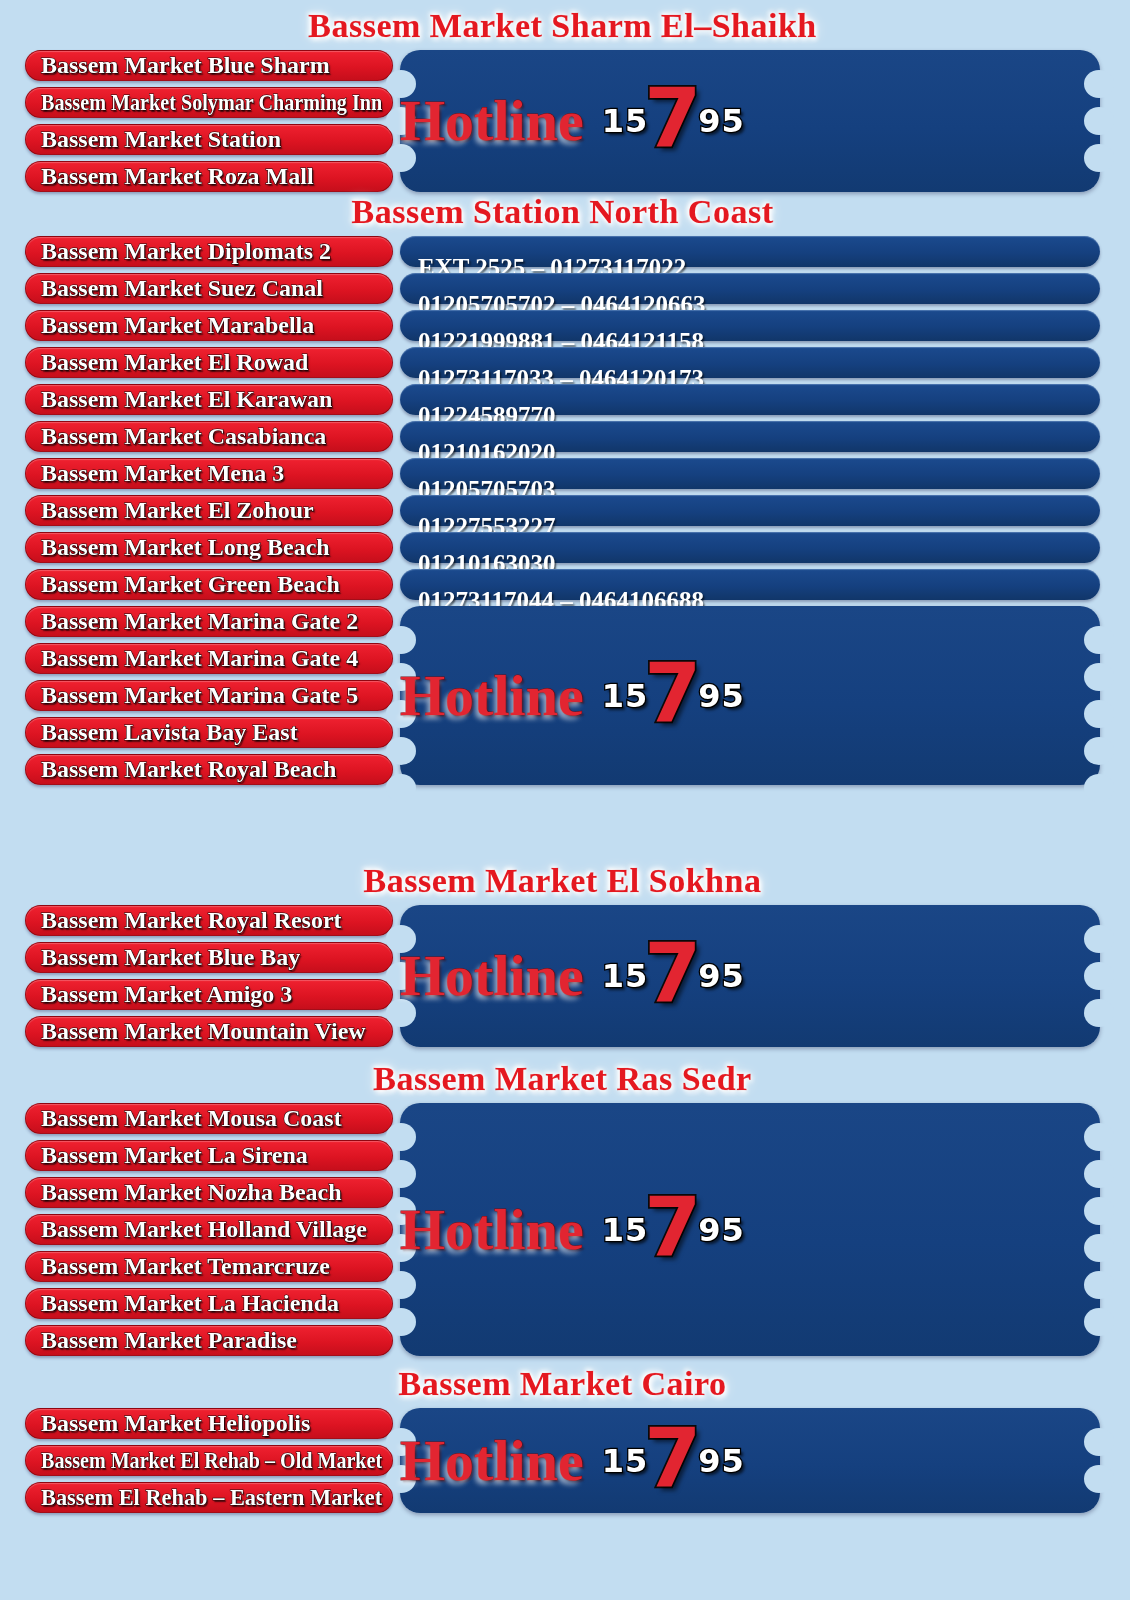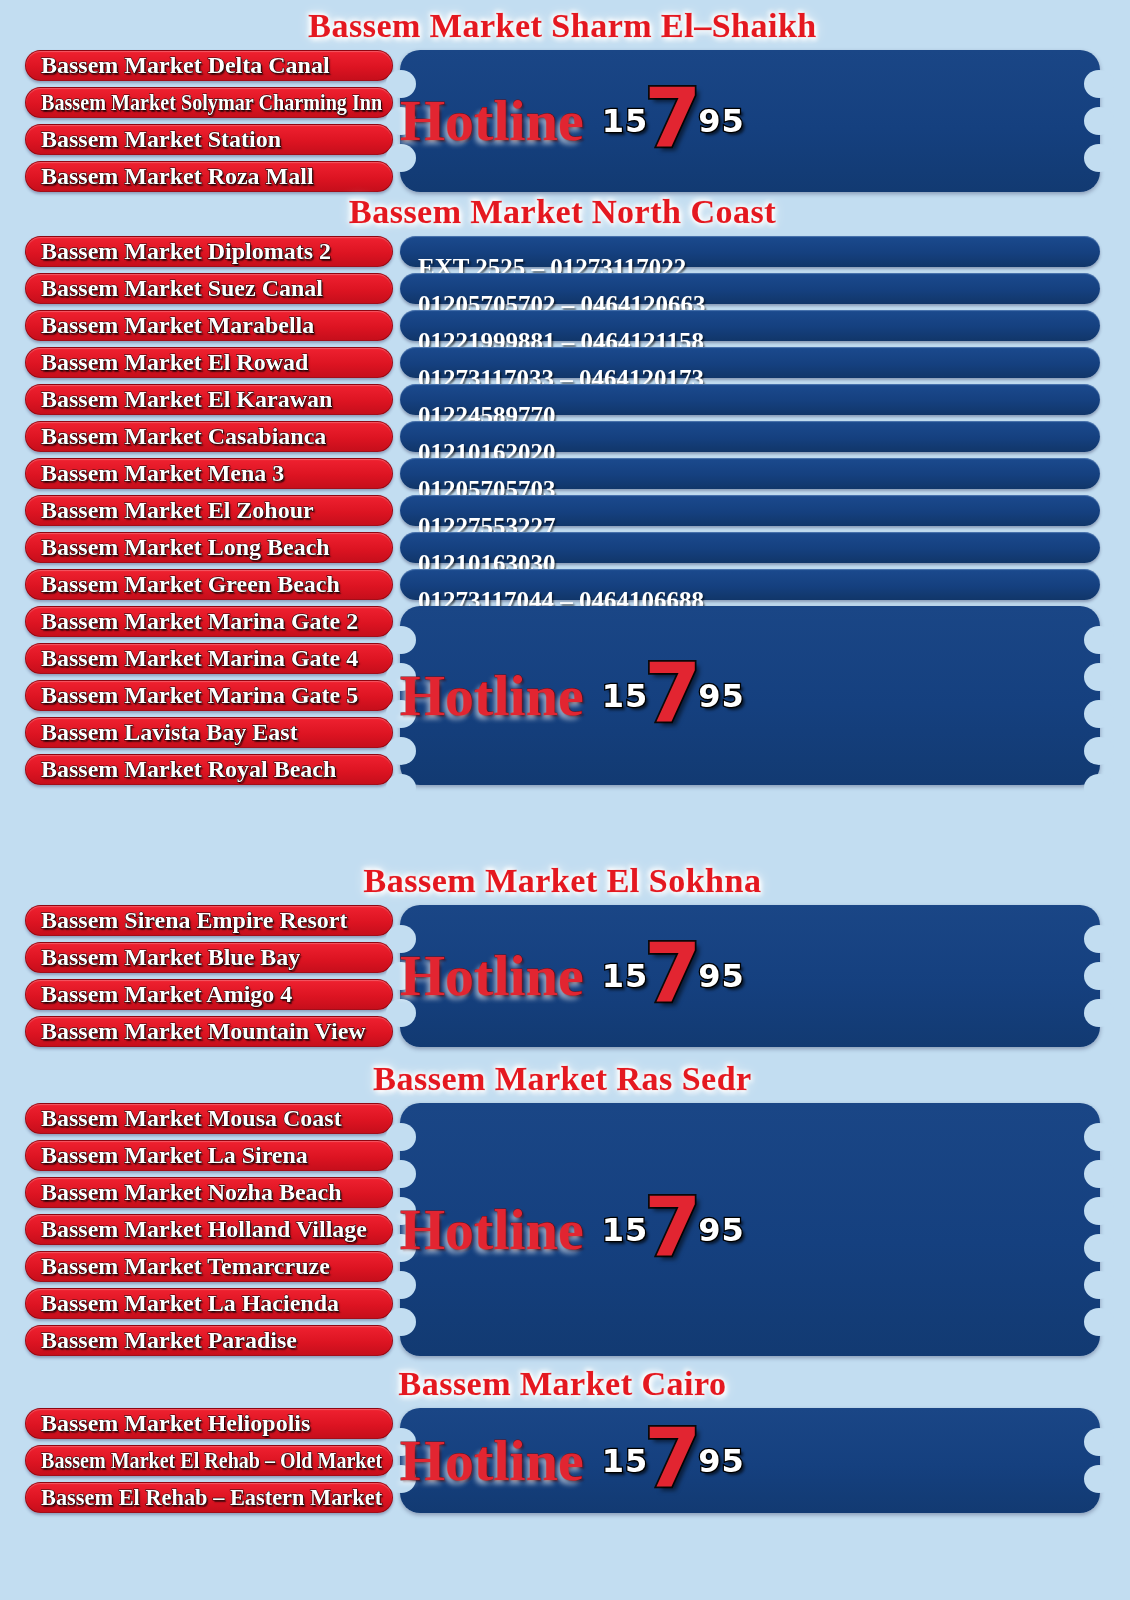--- a/index.html
+++ b/index.html
@@ -128,21 +128,21 @@
 </head>
 <body style="background: rgb(194, 221, 241);">
 
 <div class="flyer">
   <div id="sections">
       <div class="section sec-0">
         <div class="title">Bassem Market Sharm El–Shaikh</div>
         <div class="hot-group">
           <div class="pill-col">
             <div class="pill">
-              <span class="pill-label">Bassem Market Delta Canal</span>
+              <span class="pill-label">Bassem Market Blue Sharm</span>
             </div>
             <div class="pill">
               <span class="pill-label" style="transform: scaleX(0.84);">Bassem Market Solymar Charming Inn</span>
             </div>
             <div class="pill">
               <span class="pill-label">Bassem Market Station</span>
             </div>
             <div class="pill">
               <span class="pill-label">Bassem Market Roza Mall</span>
             </div>
@@ -159,21 +159,21 @@
               <span class="hl-num">
                 <span class="hl-d">15</span>
                 <span class="hl-d hl-big">7</span>
                 <span class="hl-d">95</span>
               </span>
             </div>
           </div>
         </div>
       </div>
       <div class="section sec-1">
-        <div class="title">Bassem Market North Coast</div>
+        <div class="title">Bassem Station North Coast</div>
         <div class="row">
           <div class="pill">
             <span class="pill-label">Bassem Market Diplomats 2</span>
           </div>
           <div class="phonebar">
             <span class="phone-number">EXT 2525 – 01273117022</span>
           </div>
         </div>
         <div class="row">
           <div class="pill">
@@ -285,27 +285,27 @@
               </span>
             </div>
           </div>
         </div>
       </div>
       <div class="section sec-2">
         <div class="title">Bassem Market El Sokhna</div>
         <div class="hot-group">
           <div class="pill-col">
             <div class="pill">
-              <span class="pill-label">Bassem Sirena Empire Resort</span>
+              <span class="pill-label">Bassem Market Royal Resort</span>
             </div>
             <div class="pill">
               <span class="pill-label">Bassem Market Blue Bay</span>
             </div>
             <div class="pill">
-              <span class="pill-label">Bassem Market Amigo 4</span>
+              <span class="pill-label">Bassem Market Amigo 3</span>
             </div>
             <div class="pill">
               <span class="pill-label">Bassem Market Mountain View</span>
             </div>
           </div>
           <div class="hotline-block">
             <div class="notch left" style="top: 20px;"></div>
             <div class="notch right" style="top: 20px;"></div>
             <div class="notch left" style="top: 57px;"></div>
             <div class="notch right" style="top: 57px;"></div>

